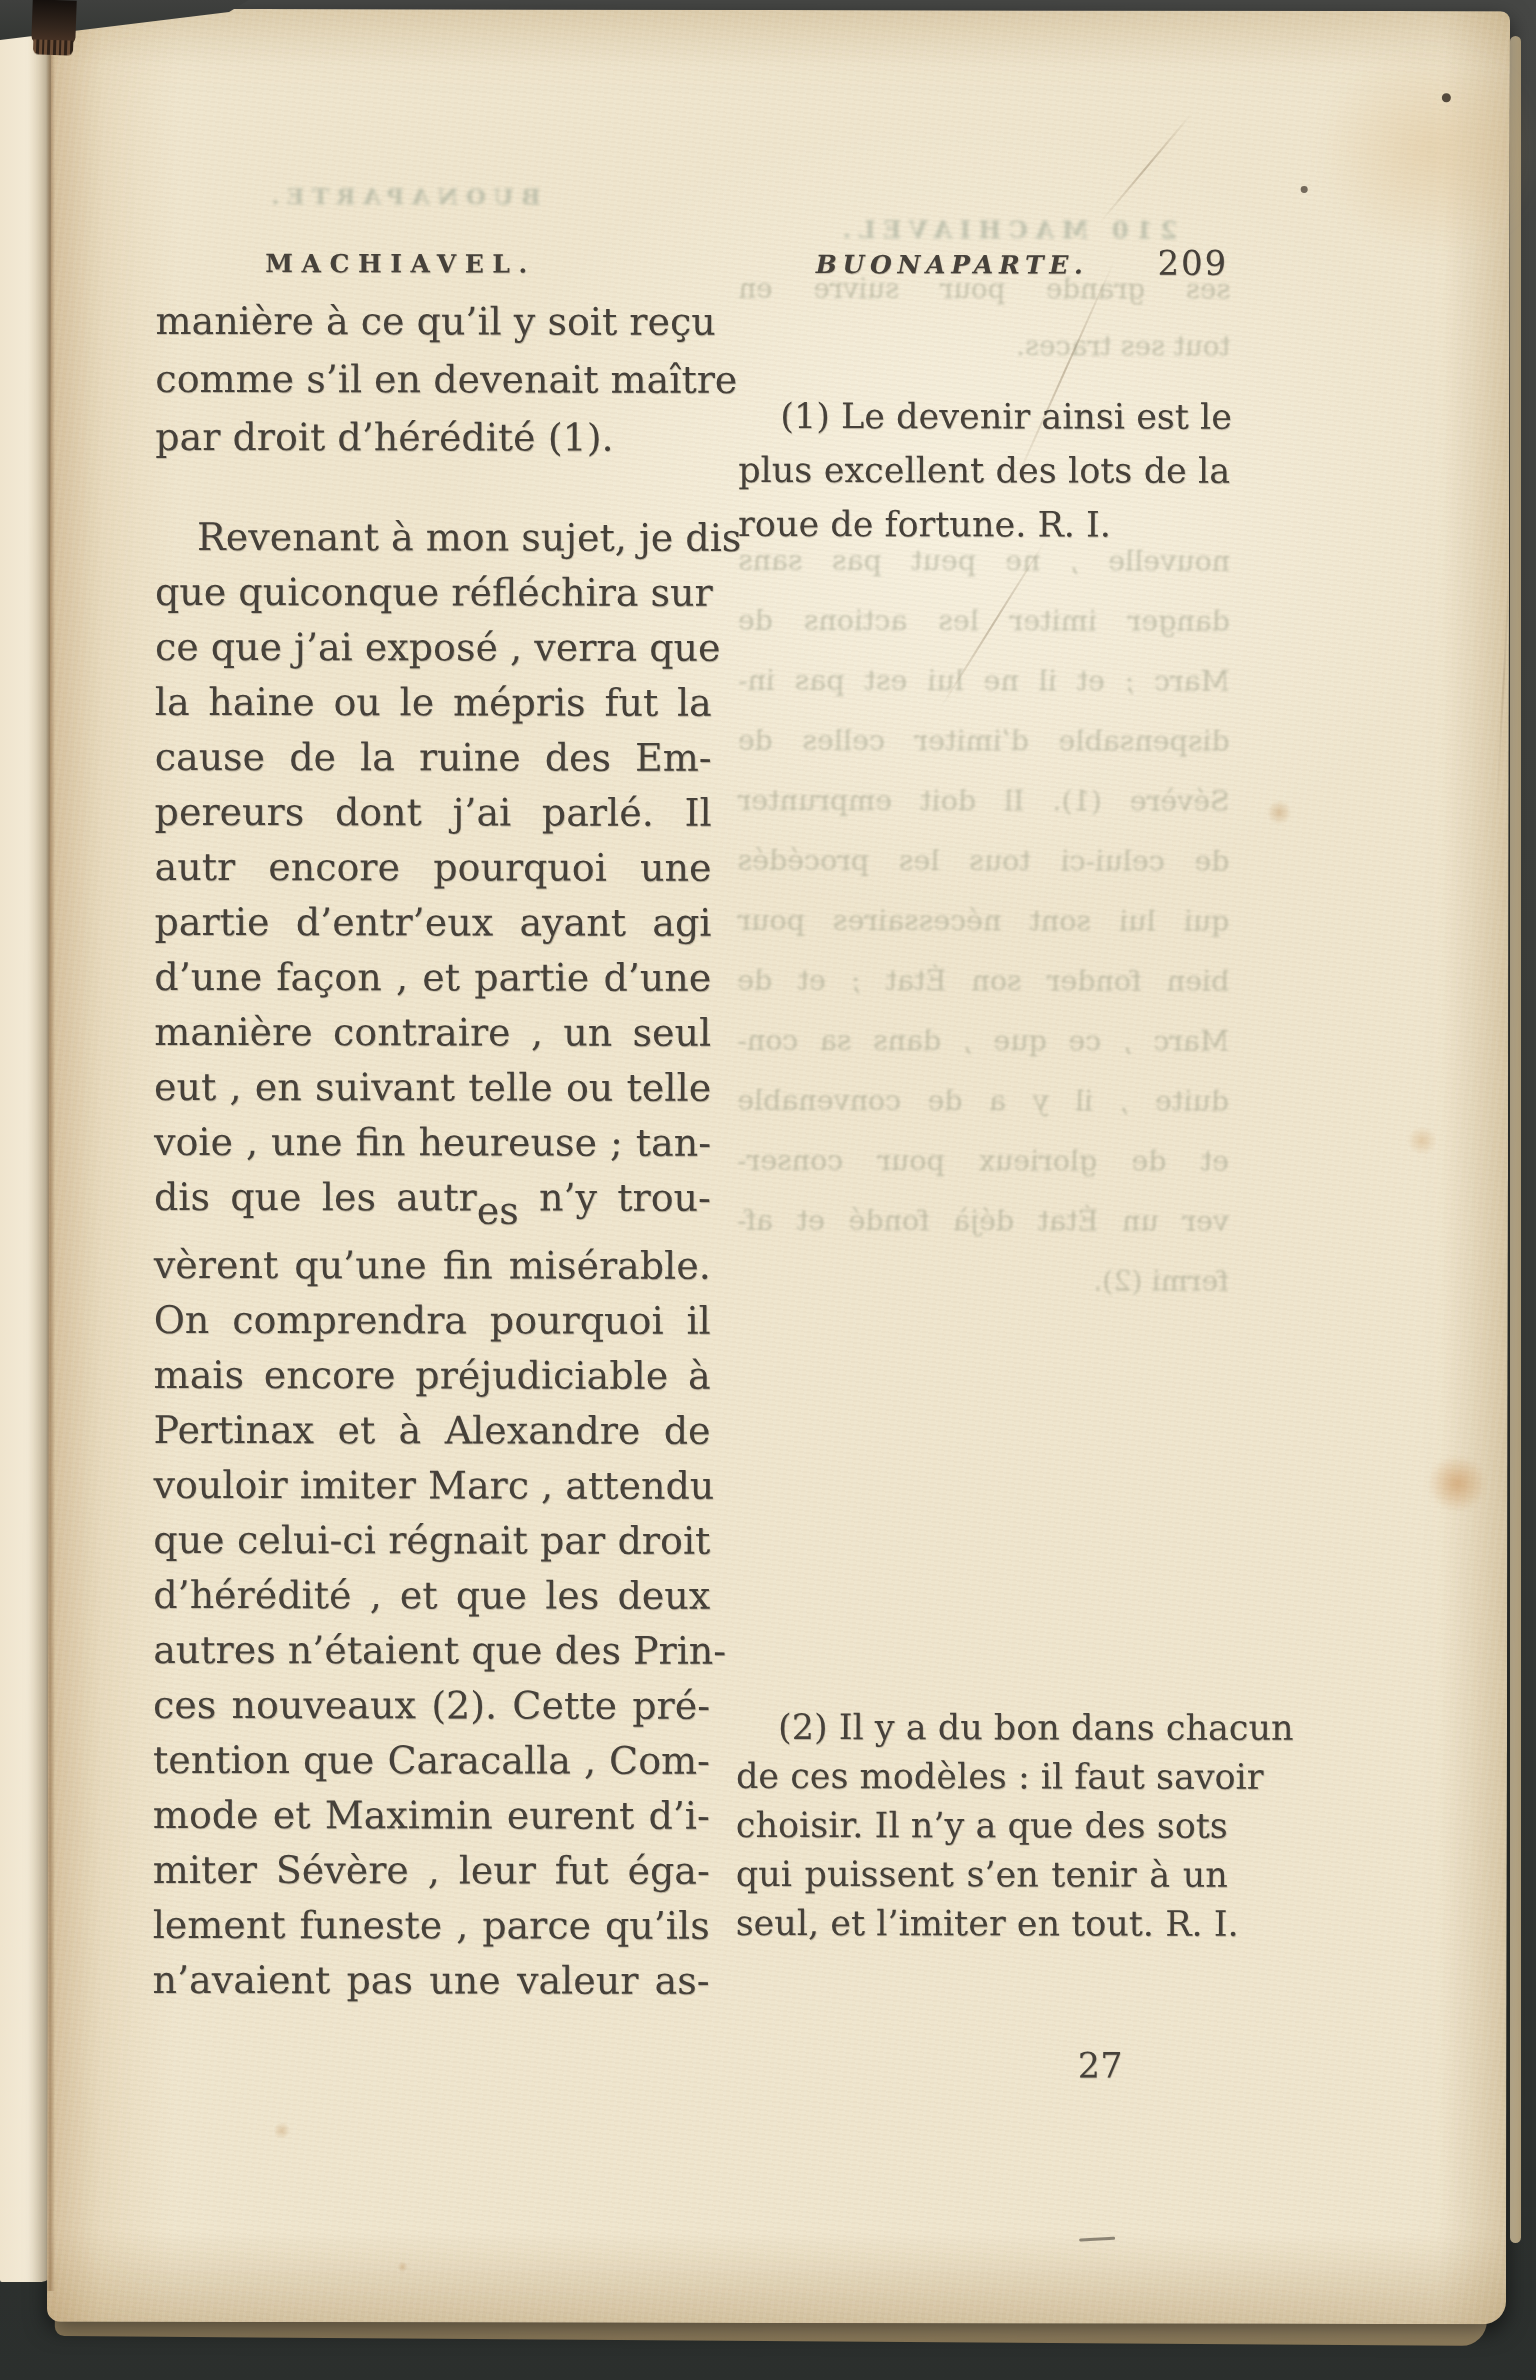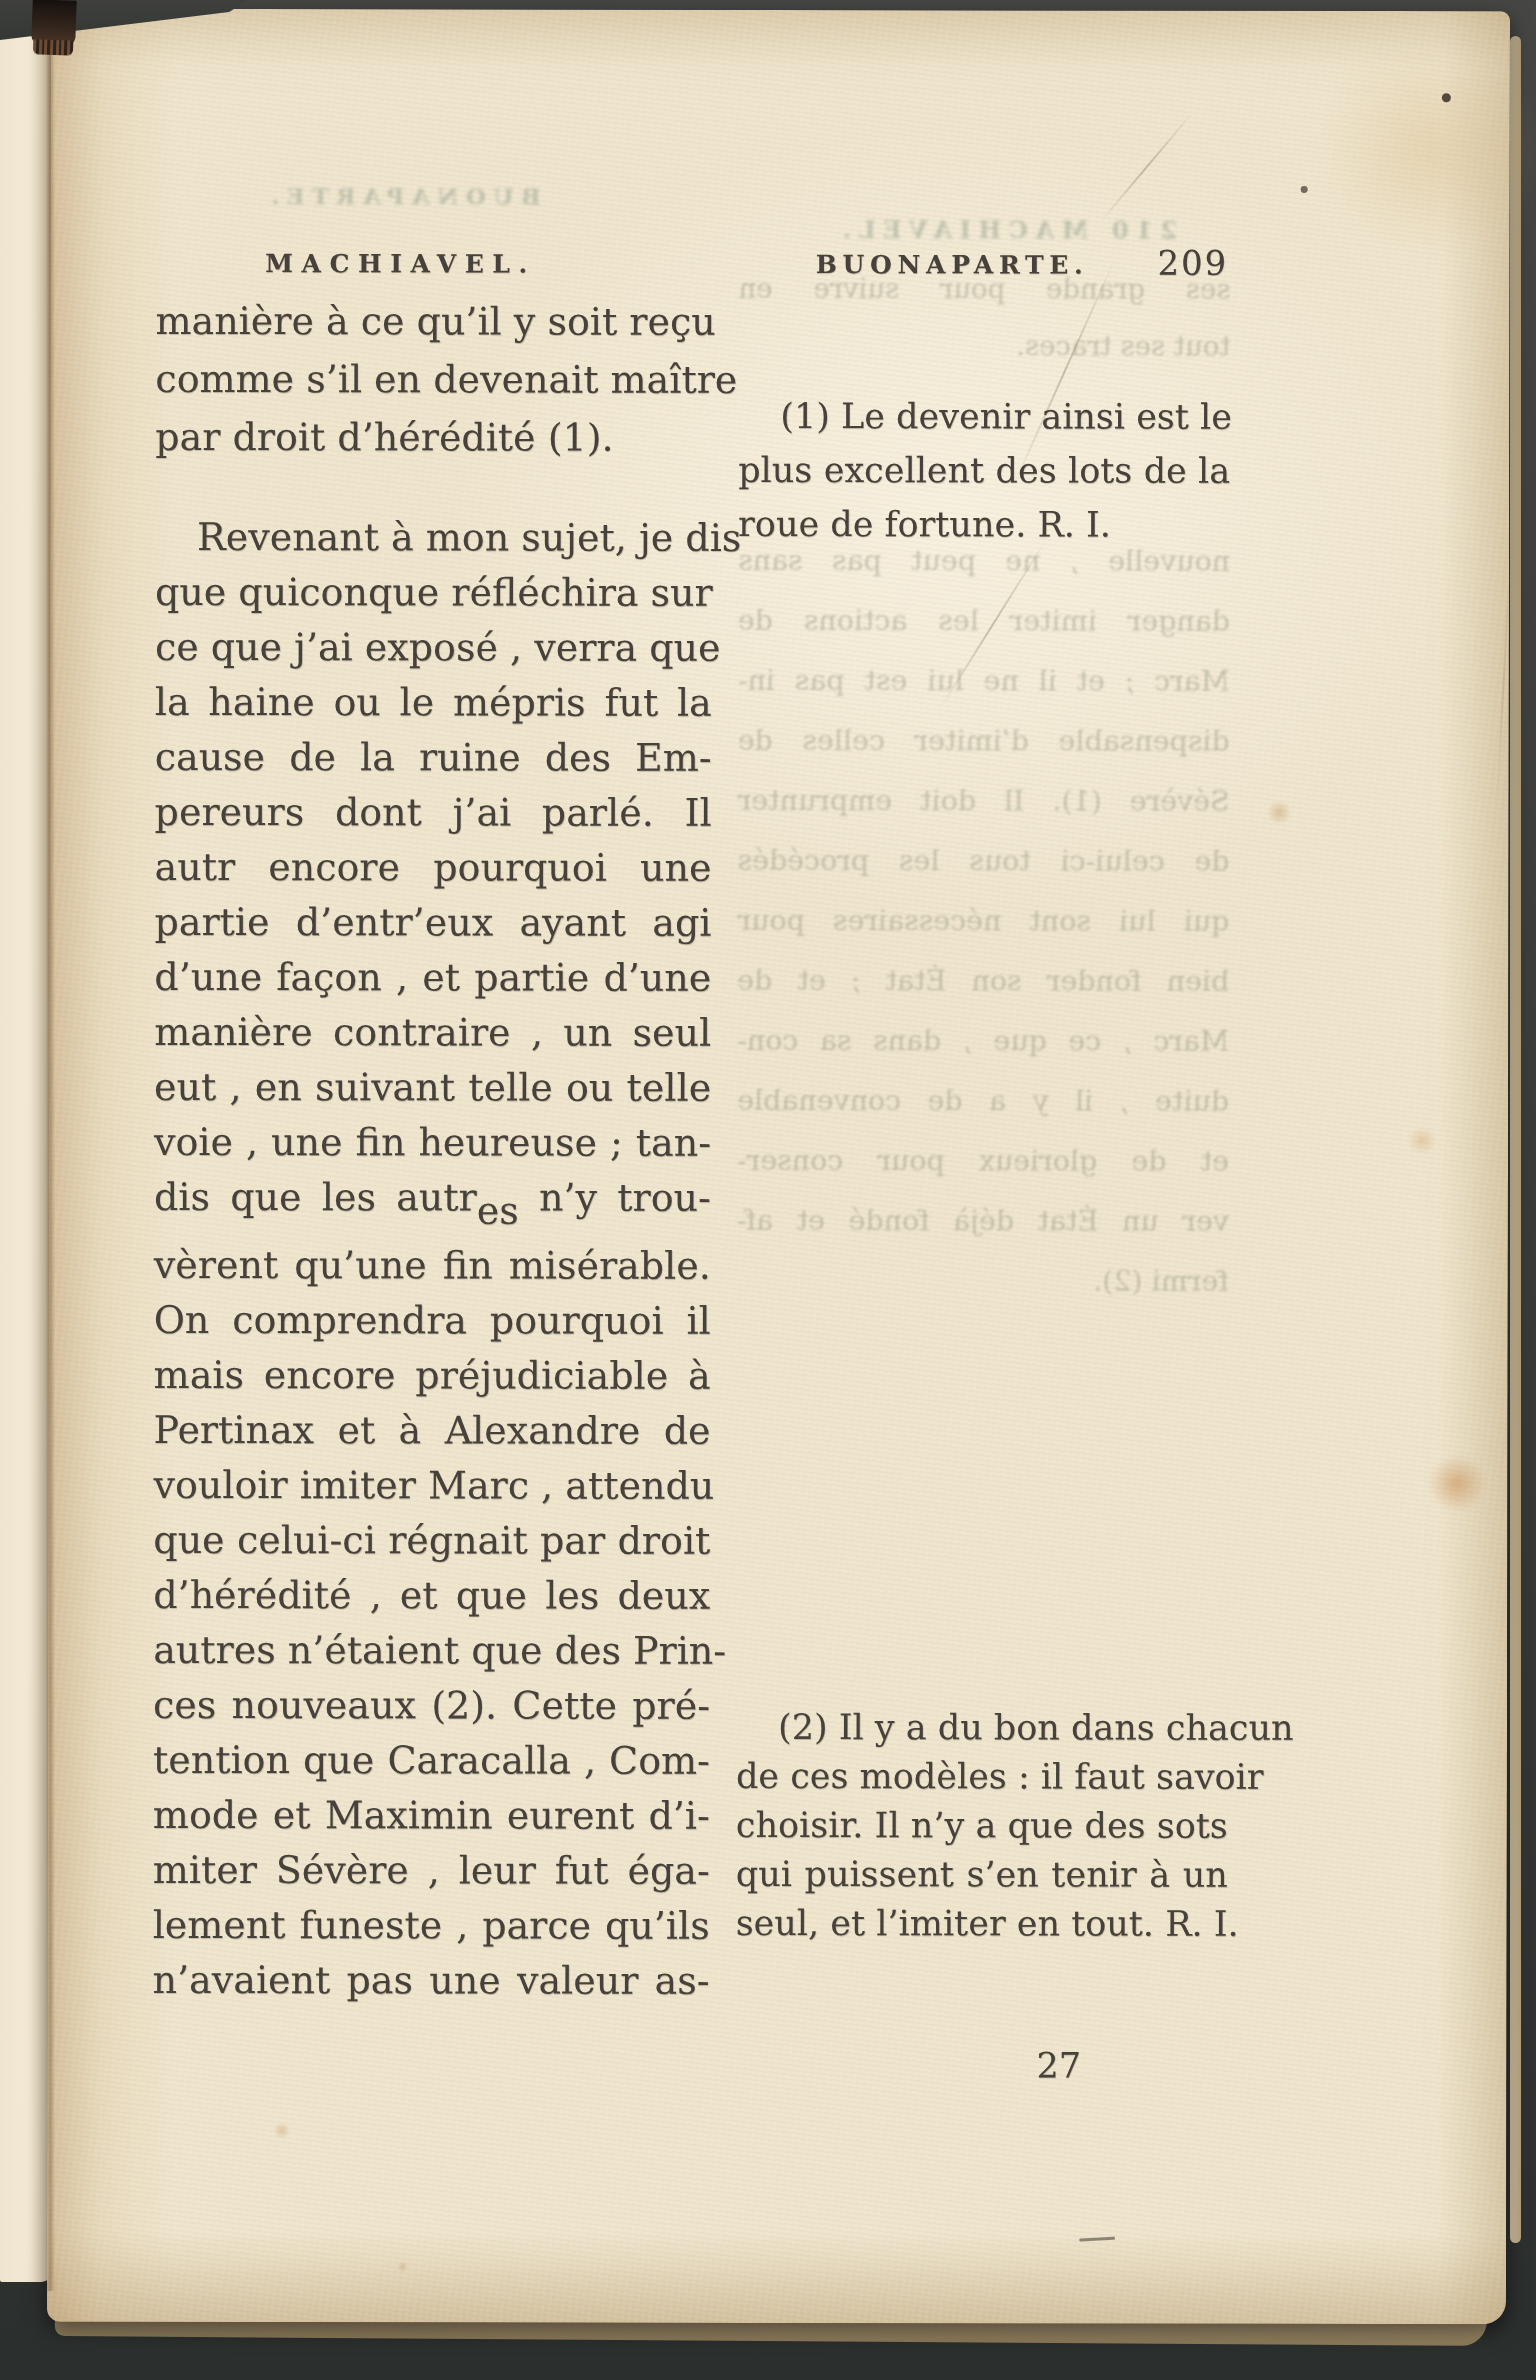--- a/index.html
+++ b/index.html
@@ -84,21 +84,21 @@
     text-shadow:0.6px 0.9px 0.7px rgba(80,70,55,.32);}
   .tl.last{text-align-last:left;}
   .col-left{left:105px;top:283px;width:557px;font-size:38px;}
   .col-left .p1{line-height:58px;}
   .col-left .p2{line-height:55px;margin-top:44px;}
   .indent{text-indent:42px;}
   .subch{vertical-align:-0.35em;}
   .col-right{left:688px;width:492px;font-size:35px;}
   .note1{top:379px;line-height:54px;}
   .note2{top:1693px;line-height:49px;}
-  .sig{position:absolute;left:989px;top:2035px;width:86px;text-align:left;
+  .sig{position:absolute;left:989px;top:2035px;width:86px;text-align:right;
     font-size:35px;color:var(--ink);text-shadow:0.5px 0.8px 0.7px rgba(80,70,55,.35);}
   .dash{position:absolute;left:1032px;top:2227px;width:36px;height:2.9px;
     background:rgba(60,55,45,.55);transform:rotate(-3deg);border-radius:1.9px;}
 
   
   .bleed{color:rgba(124,129,104,.38);filter:blur(1.1px);}
   .bleed .tl,.bleed.tl{text-shadow:none;}
   .bleedline{transform:scaleX(-1);}
   .ghost{position:absolute;text-align:center;font-weight:bold;letter-spacing:7.6px;
     transform:scaleX(-1);filter:blur(1.5px);color:rgba(122,140,122,.40);}
@@ -151,21 +151,21 @@
       <div class="tl bleedline">qui lui sont nécessaires pour</div>
       <div class="tl bleedline">bien fonder son État ; et de</div>
       <div class="tl bleedline">Marc , ce que , dans sa con-</div>
       <div class="tl bleedline">duite , il y a de convenable</div>
       <div class="tl bleedline">et de glorieux pour conser-</div>
       <div class="tl bleedline">ver un État déjà fondé et af-</div>
       <div class="tl last bleedline">fermi (2).</div>
     </div>
 
     <div class="running-title" style="left:212px;top:240px;width:276px;">MACHIAVEL.</div>
-    <div class="running-title" style="left:756px;top:240px;width:291px;letter-spacing:5.7px;">BUONAPARTE.</div>
+    <div class="running-title" style="left:756px;top:240px;width:291px;letter-spacing:5.7px;font-style:italic;">BUONAPARTE.</div>
     <div class="pagenum" style="left:1107px;top:232px;">209</div>
 
     <div class="col col-left">
       <div class="p1">
         <div class="tl">manière à ce qu’il y soit reçu</div>
         <div class="tl">comme s’il en devenait maître</div>
         <div class="tl last">par droit d’hérédité (1).</div>
       </div>
       <div class="p2">
         <div class="tl indent">Revenant à mon sujet, je dis</div>

